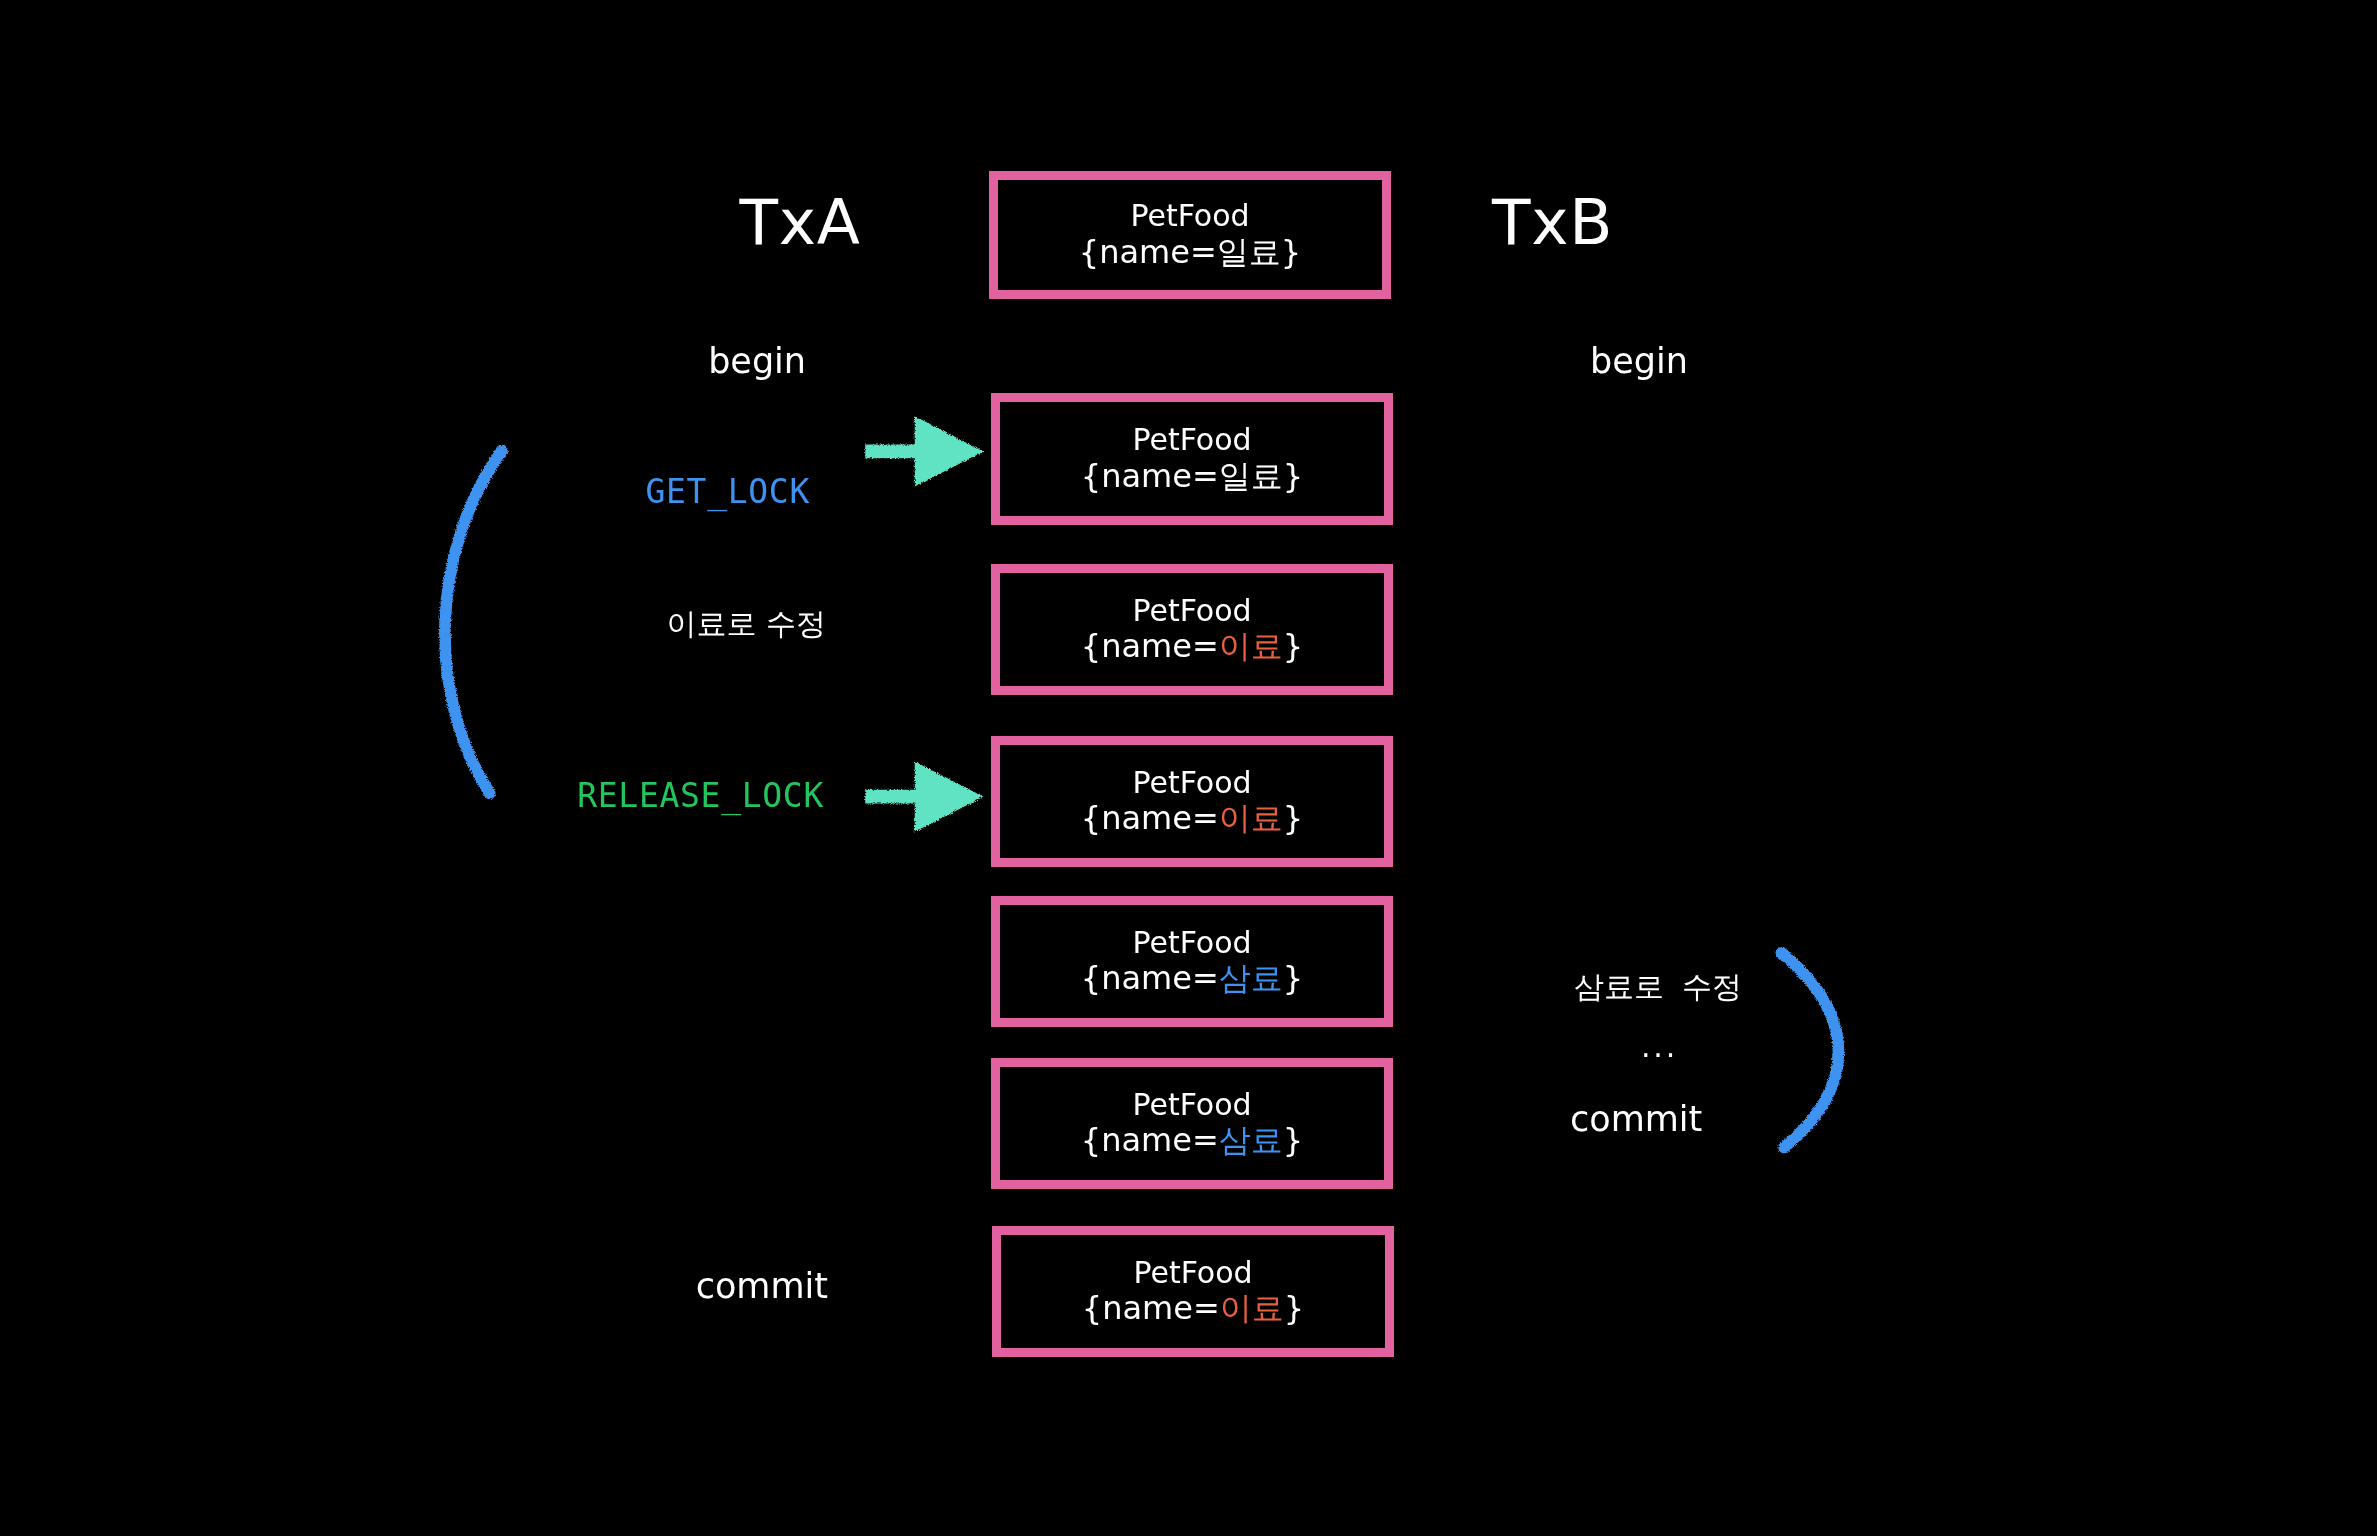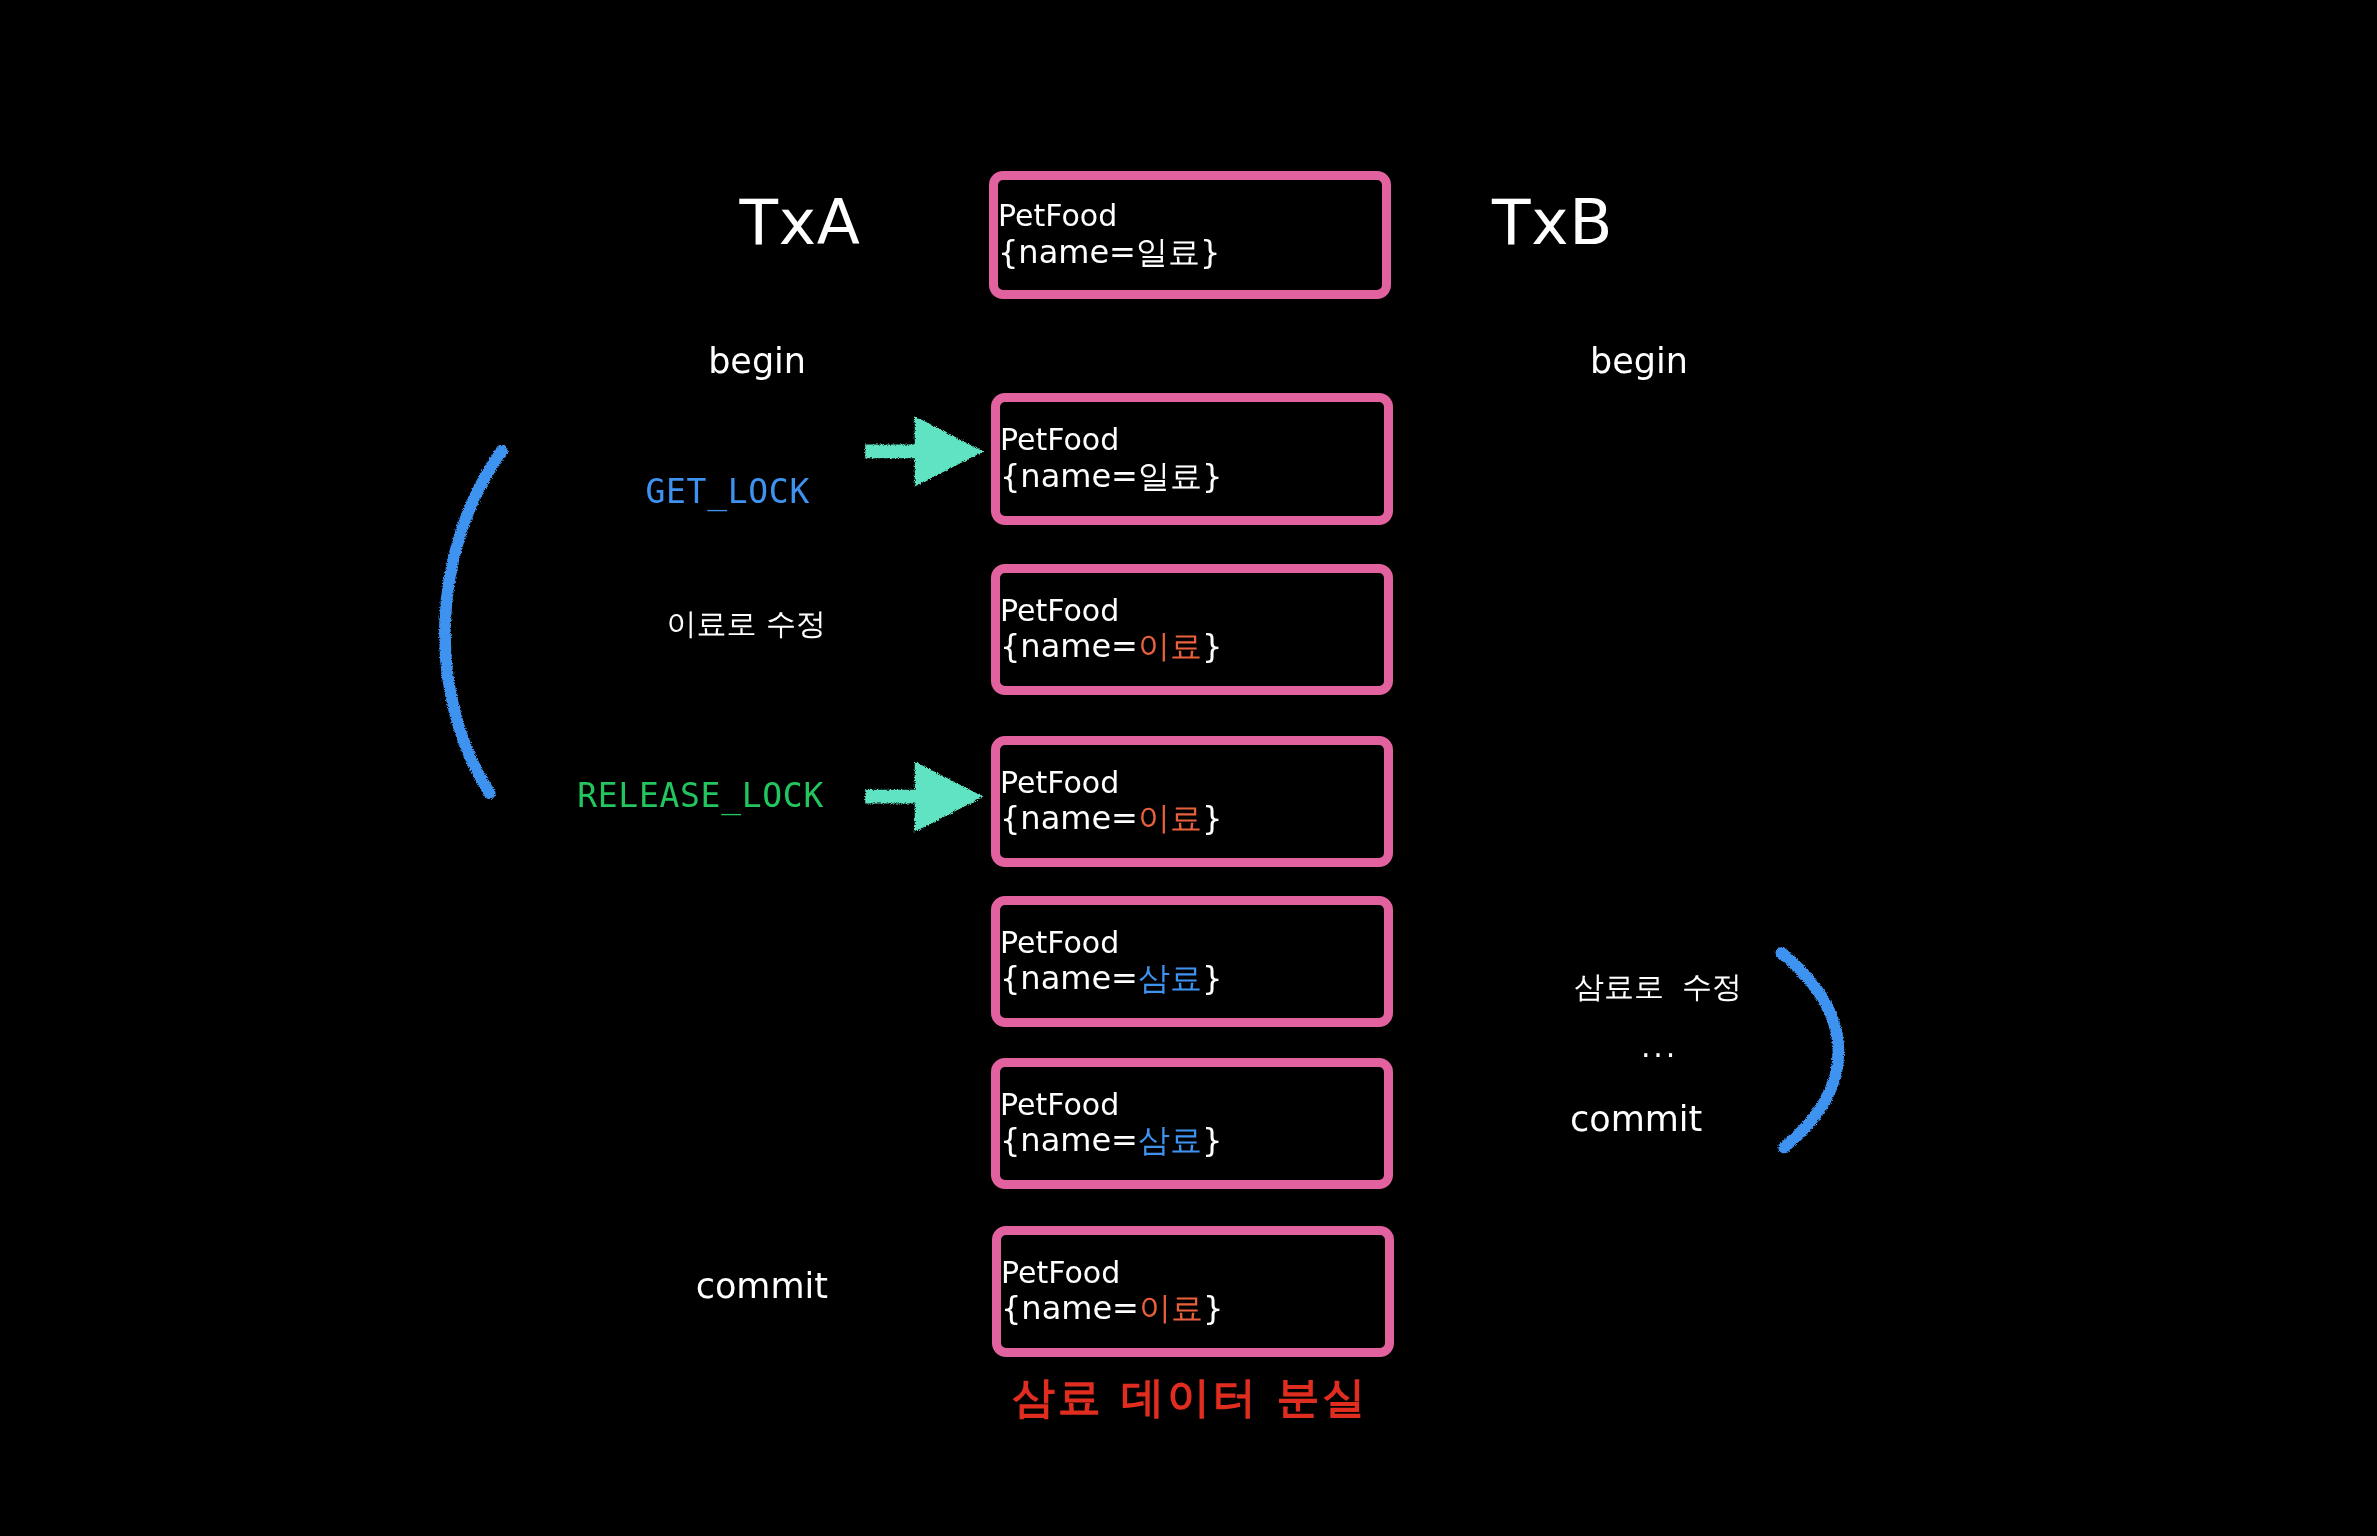--- a/index.html
+++ b/index.html
@@ -66,23 +66,22 @@
   }
 
   
   .ebox {
     position: absolute;
     box-sizing: border-box;
     border-style: solid;
     background: #000000;
     display: flex;
     flex-direction: column;
-    align-items: flex-start;
+    align-items: center;
     justify-content: center;
-    border-radius: 14px;
   }
   .ebox .line1 {
     color: #ffffff;
     font-size: 30px;
     line-height: 1.18;
   }
   .ebox .line2 {
     color: #ffffff;
     font-size: 32px;
     line-height: 1.18;
@@ -201,16 +200,15 @@
   <div class="ebox" style="left:991px; top:1058px; width:402px; height:131px; border-width:9.6px; border-color:#e2619f;">
     <div class="line1">PetFood</div>
     <div class="line2"><span>{name=</span><span class="val" style="color:#3d93ef;">삼료</span><span>}</span></div>
   </div>
 
   <div class="ebox" style="left:992px; top:1226px; width:402px; height:131px; border-width:9.6px; border-color:#e2619f;">
     <div class="line1">PetFood</div>
     <div class="line2"><span>{name=</span><span class="val" style="color:#e8603c;">이료</span><span>}</span></div>
   </div>
 
-  <div class="txt warn-label" style="left:1190px; top:1376px; transform:translateX(-50%); color:#e02d1f;">삼료 데이터 분실</div>
 
 </div>
 
 
 </body></html>

